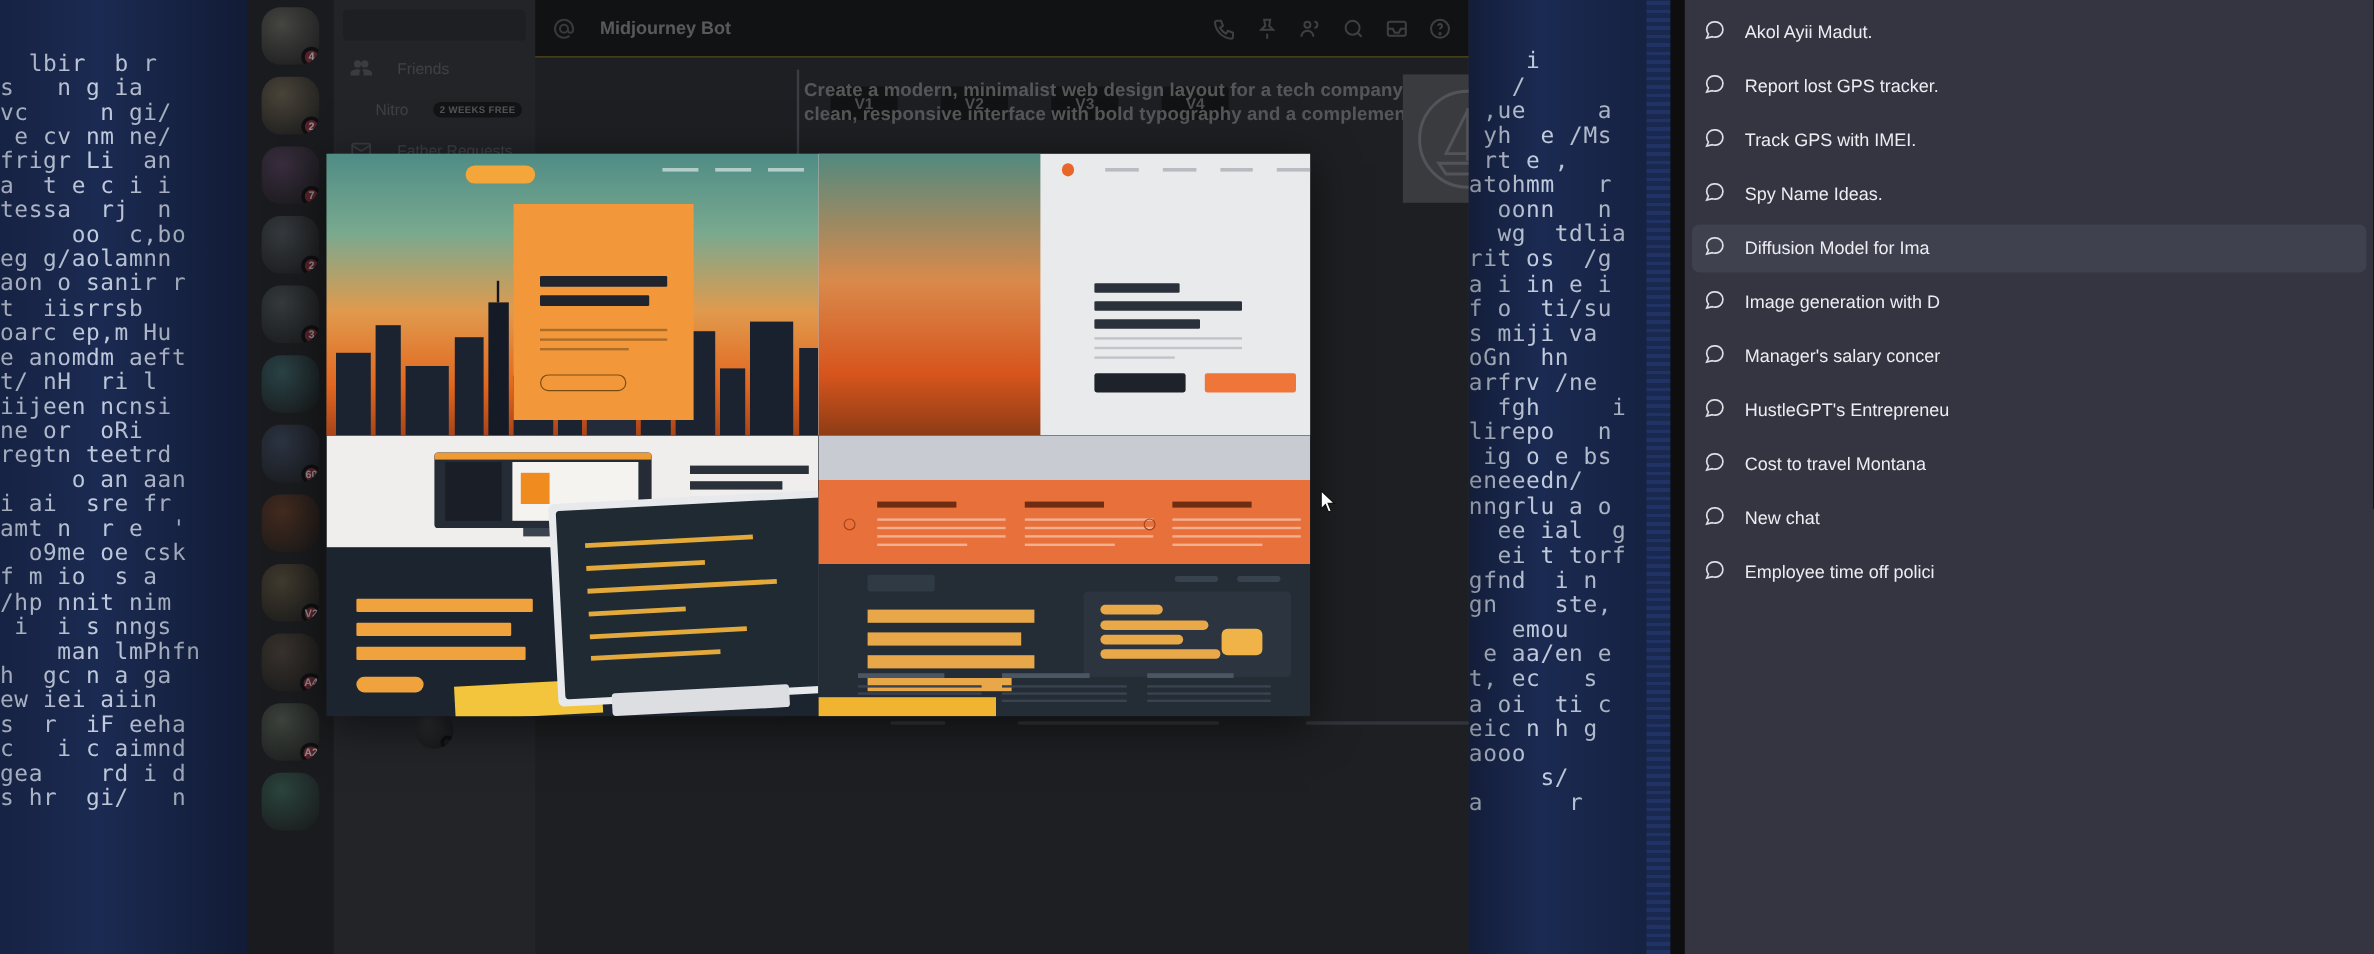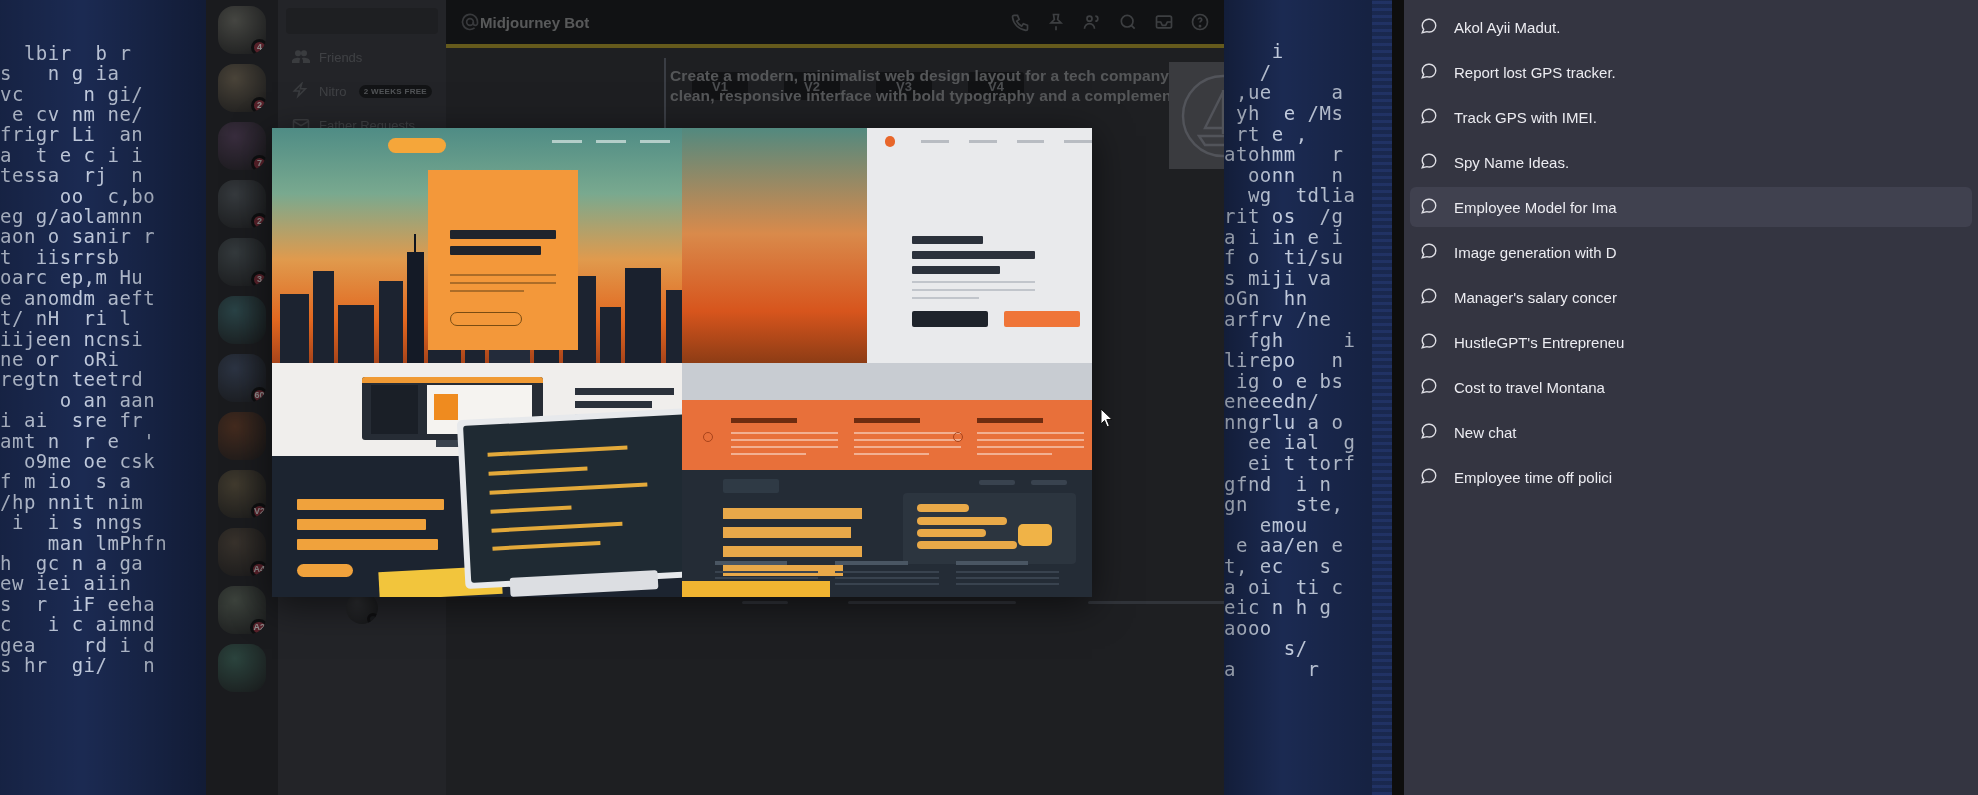--- a/index.html
+++ b/index.html
@@ -61,21 +61,21 @@
     color:#fff; font-size:9px; font-weight:bold; line-height:11px; text-align:center;
   }
   .dc-dmlist {
     position:absolute; left:72px; top:0; width:168px; height:795px;
     background:#232428;
   }
   .dc-search {
     margin:8px 8px 6px; height:26px; background:#1e1f22; border-radius:4px;
   }
   .dc-nav {
-    display:flex; align-items:center; gap:9px; height:34px;
+    display:flex; align-items:center; gap:21px; height:34px;
     margin:0 6px; padding:0 8px; border-radius:4px; color:#8b8f96;
     font-size:13px; filter:brightness(.45);
   }
   .dc-nav .ico { width:18px; height:18px; opacity:.85; }
   .dc-pill {
     margin-left:auto; background:#2b2d31; color:#b5bac1;
     font-size:8px; font-weight:bold; padding:2px 5px; border-radius:8px;
     letter-spacing:.3px; white-space:nowrap;
   }
   .dc-section {
@@ -89,22 +89,22 @@
   .dm-av { width:32px; height:32px; border-radius:50%; flex:0 0 32px; position:relative; overflow:hidden; }
   .dm-av .dot { position:absolute; right:-1px; bottom:-1px; width:12px; height:12px;
     border-radius:50%; background:#3a3d44; border:3px solid #232428; }
   .dm-txt { overflow:hidden; }
   .dm-name { font-size:13px; color:#a7acb4; white-space:nowrap; }
   .dm-sub  { font-size:11px; color:#6f747c; white-space:nowrap; }
 
   .dc-main { position:absolute; left:240px; top:0; right:0; height:795px; background:#2f3136; }
   .dc-header {
     position:absolute; left:0; top:0; right:0; height:48px;
-    background:#2b2d31; border-bottom:4px solid #fde047;
-    display:flex; align-items:center; padding:0 14px; gap:0; filter:brightness(.4);
+    background:#2b2d31; border-bottom:1px solid #fde047;
+    display:flex; align-items:center; padding:0 14px; gap:20px; filter:brightness(.4);
   }
   .dc-header .title { color:#dbdee1; font-size:15px; font-weight:bold; }
   .dc-header .tools { margin-left:auto; display:flex; gap:16px; opacity:.8; }
 
   
   .mj-body { position:absolute; left:0; top:48px; right:0; bottom:0; background:#1e1f22; }
   .mj-prompt {
     position:absolute; left:224px; top:18px; width:700px;
     color:#c9ccd1; font-size:15.5px; line-height:20px; font-weight:bold;
     filter:brightness(.42); letter-spacing:.1px;
@@ -747,21 +747,21 @@
         <div class="gpt-item">
           <span class="ico"><svg width="18" height="18" viewBox="0 0 24 24" fill="none" stroke="#ececf1" stroke-width="1.9">
               <path d="M21 11.5a8.4 8.4 0 01-9 8.4 9.7 9.7 0 01-2.8-.4L3 21l1.9-4.6A8.3 8.3 0 013 11.5 8.4 8.4 0 0112 3a8.4 8.4 0 019 8.5z"></path>
             </svg></span>
           <span>Spy Name Ideas.</span>
         </div>
         <div class="gpt-item active">
           <span class="ico"><svg width="18" height="18" viewBox="0 0 24 24" fill="none" stroke="#ececf1" stroke-width="1.9">
               <path d="M21 11.5a8.4 8.4 0 01-9 8.4 9.7 9.7 0 01-2.8-.4L3 21l1.9-4.6A8.3 8.3 0 013 11.5 8.4 8.4 0 0112 3a8.4 8.4 0 019 8.5z"></path>
             </svg></span>
-          <span>Employee Model for Ima</span>
+          <span>Diffusion Model for Ima</span>
         </div>
         <div class="gpt-item">
           <span class="ico"><svg width="18" height="18" viewBox="0 0 24 24" fill="none" stroke="#ececf1" stroke-width="1.9">
               <path d="M21 11.5a8.4 8.4 0 01-9 8.4 9.7 9.7 0 01-2.8-.4L3 21l1.9-4.6A8.3 8.3 0 013 11.5 8.4 8.4 0 0112 3a8.4 8.4 0 019 8.5z"></path>
             </svg></span>
           <span>Image generation with D</span>
         </div>
         <div class="gpt-item">
           <span class="ico"><svg width="18" height="18" viewBox="0 0 24 24" fill="none" stroke="#ececf1" stroke-width="1.9">
               <path d="M21 11.5a8.4 8.4 0 01-9 8.4 9.7 9.7 0 01-2.8-.4L3 21l1.9-4.6A8.3 8.3 0 013 11.5 8.4 8.4 0 0112 3a8.4 8.4 0 019 8.5z"></path>

